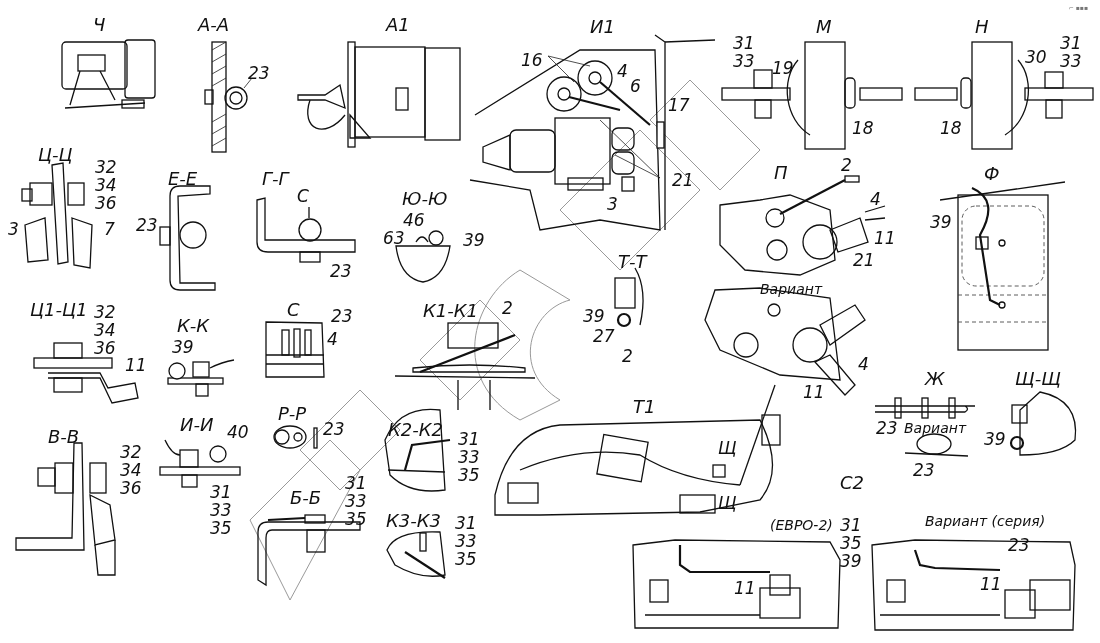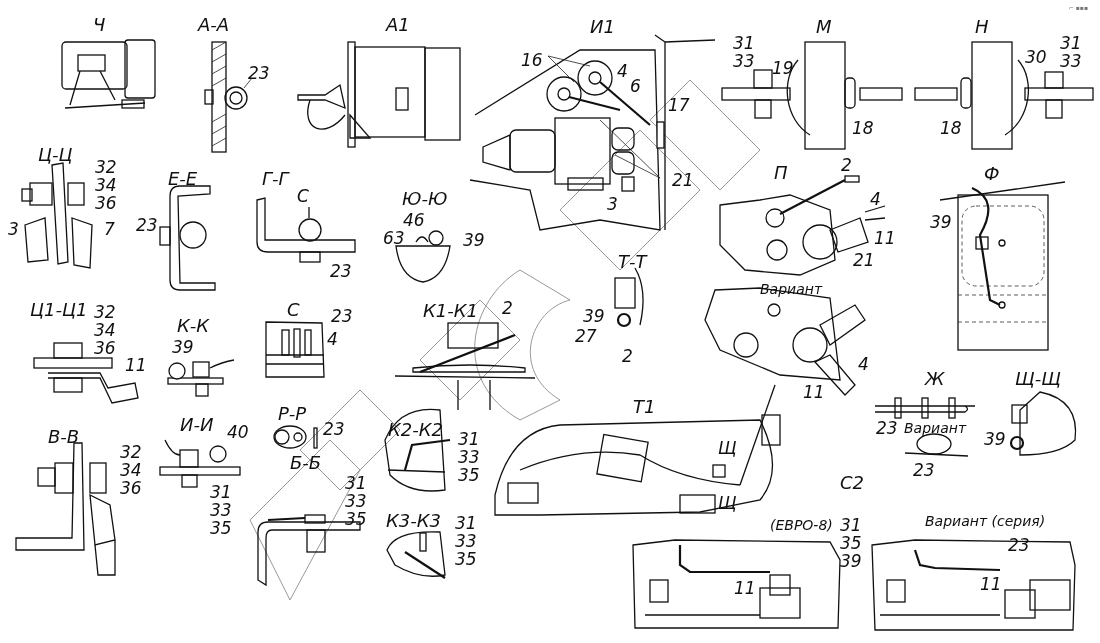--- a/index.html
+++ b/index.html
@@ -300,27 +300,27 @@
 <div class="ttl" style="left:984px;top:165px">Ф</div>
 <div class="ttl" style="left:618px;top:253px">Т-Т</div>
 <div class="ttl" style="left:30px;top:301px">Ц1-Ц1</div>
 <div class="ttl" style="left:177px;top:317px">К-К</div>
 <div class="ttl" style="left:287px;top:301px">С</div>
 <div class="ttl" style="left:423px;top:302px">К1-К1</div>
 <div class="ttl" style="left:48px;top:428px">В-В</div>
 <div class="ttl" style="left:180px;top:416px">И-И</div>
 <div class="ttl" style="left:278px;top:405px">Р-Р</div>
 <div class="ttl" style="left:388px;top:421px">К2-К2</div>
-<div class="ttl" style="left:290px;top:454px">Б-Б</div>
+<div class="ttl" style="left:290px;top:489px">Б-Б</div>
 <div class="ttl" style="left:386px;top:512px">К3-К3</div>
 <div class="ttl" style="left:633px;top:398px">Т1</div>
 <div class="ttl" style="left:925px;top:370px">Ж</div>
 <div class="ttl" style="left:1015px;top:370px">Щ-Щ</div>
 <div class="ttl" style="left:840px;top:474px">С2</div>
-<div class="lbl sm" style="left:770px;top:518px">(ЕВРО-8)</div>
+<div class="lbl sm" style="left:770px;top:518px">(ЕВРО-2)</div>
 <div class="ttl sm" style="left:925px;top:514px">Вариант (серия)</div>
 <div class="ttl sm" style="left:904px;top:421px">Вариант</div>
 
 <div class="lbl" style="left:248px;top:65px">23</div>
 
 <div class="lbl" style="left:521px;top:52px">16</div>
 <div class="lbl" style="left:617px;top:63px">4</div>
 <div class="lbl" style="left:630px;top:78px">6</div>
 <div class="lbl" style="left:668px;top:97px">17</div>
 <div class="lbl" style="left:672px;top:172px">21</div>
@@ -361,21 +361,21 @@
 <div class="lbl" style="left:870px;top:191px">4</div>
 <div class="lbl" style="left:874px;top:230px">11</div>
 <div class="lbl" style="left:853px;top:252px">21</div>
 
 <div class="lbl" style="left:858px;top:356px">4</div>
 <div class="lbl" style="left:803px;top:384px">11</div>
 
 <div class="lbl" style="left:930px;top:214px">39</div>
 
 <div class="lbl" style="left:583px;top:308px">39</div>
-<div class="lbl" style="left:575px;top:328px">27</div>
+<div class="lbl" style="left:593px;top:328px">27</div>
 <div class="lbl" style="left:622px;top:348px">2</div>
 
 <div class="stack" style="left:94px;top:303px">
     <span>32</span>
     <span>34</span>
     <span>36</span>
   </div>
 <div class="lbl" style="left:125px;top:357px">11</div>
 
 <div class="lbl" style="left:172px;top:339px">39</div>

